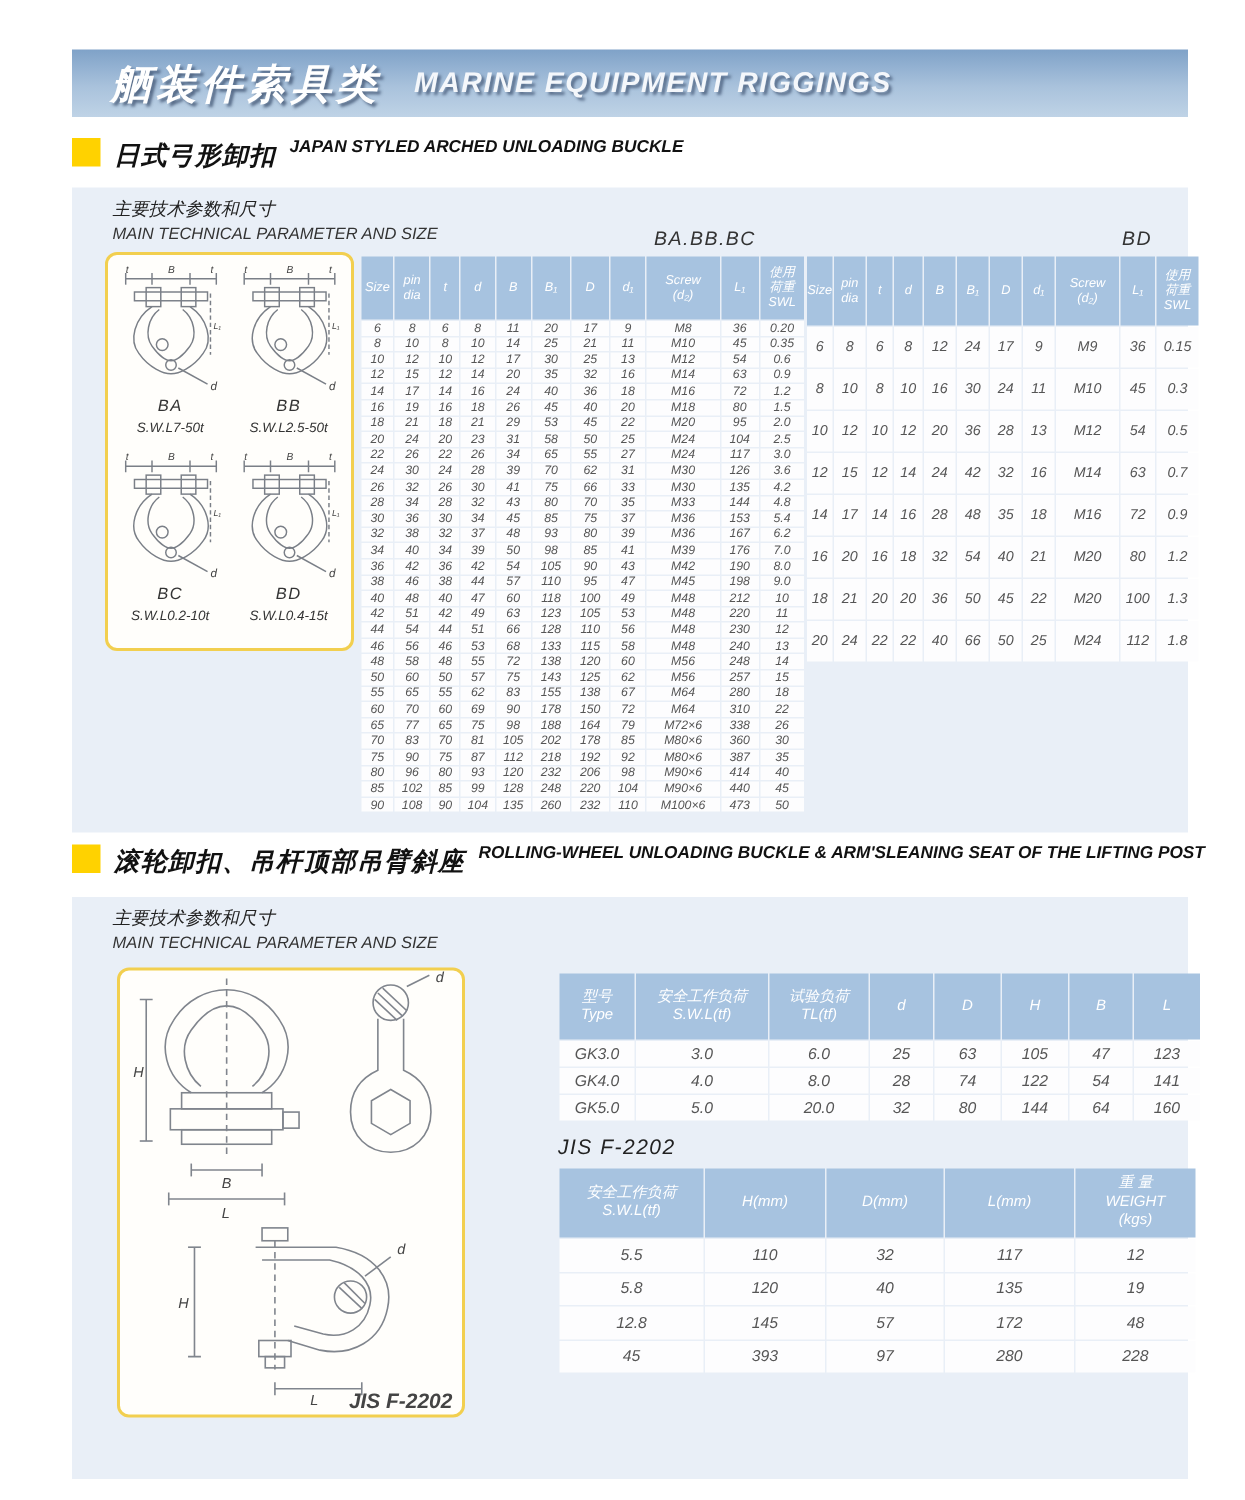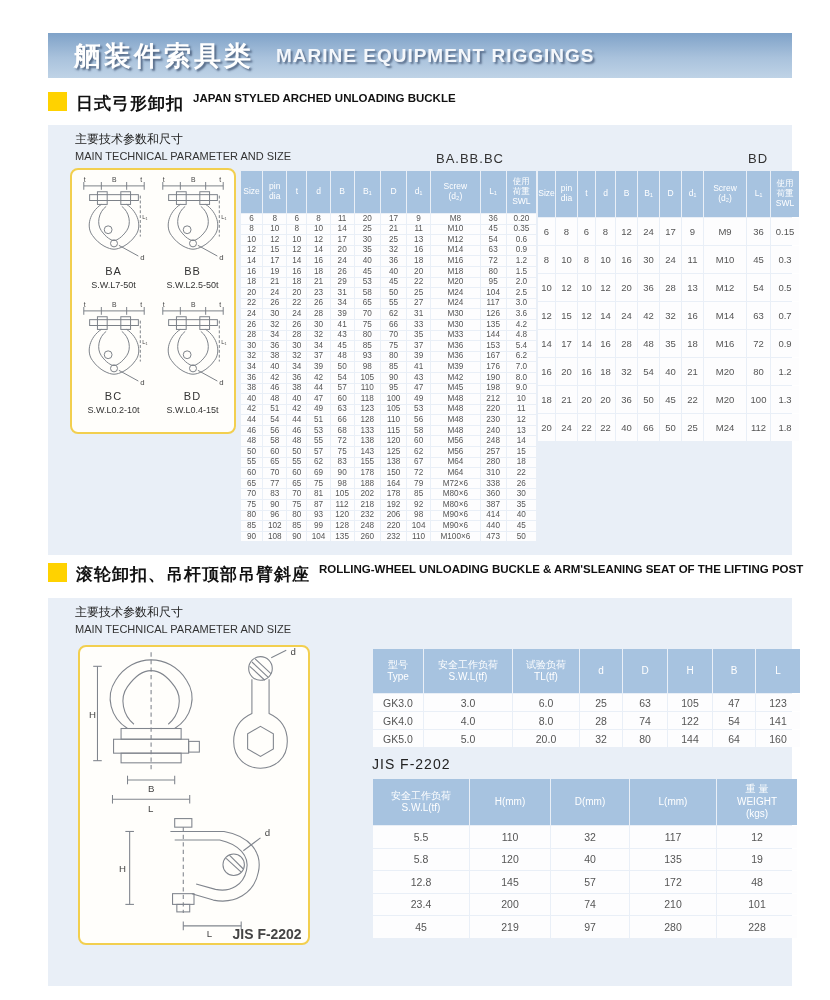--- a/index.html
+++ b/index.html
@@ -1,17 +1,17 @@
 <!DOCTYPE html>
 <html><head>
 <meta charset="utf-8">
 <style>
   html,body{margin:0;padding:0;background:#fff;}
   #page{position:relative;width:830px;height:1000px;background:#ffffff;
-        font-family:"Liberation Sans",sans-serif;overflow:hidden;}
+        font-family:"Liberation Sans",sans-serif;overflow:hidden;font-style:italic;}
 
   
   .banner{position:absolute;left:48px;top:33px;width:744px;height:45px;
           background:linear-gradient(180deg,#7fa2c8 0%,#a9c2dc 55%,#bfd3e6 100%);
           display:flex;align-items:center;padding-left:26px;box-sizing:border-box;}
   .banner .zh{font-size:27px;font-weight:bold;color:#ffffff;letter-spacing:3px;
               text-shadow:2px 2px 2px rgba(70,90,120,.85);}
   .banner .en{font-size:19px;font-weight:bold;color:#f4f7fb;margin-left:22px;
               letter-spacing:1px;text-shadow:2px 2px 2px rgba(70,90,120,.8);}
 
@@ -916,29 +916,22 @@
             <td>19</td>
           </tr>
           <tr>
             <td>12.8</td>
             <td>145</td>
             <td>57</td>
             <td>172</td>
             <td>48</td>
           </tr>
           <tr>
-            <td>23.4</td>
-            <td>200</td>
-            <td>74</td>
-            <td>210</td>
-            <td>101</td>
-          </tr>
-          <tr>
             <td>45</td>
-            <td>219</td>
+            <td>393</td>
             <td>97</td>
             <td>280</td>
             <td>228</td>
           </tr>
         </tbody>
     </table>
   </div>
 
 </div>
 

